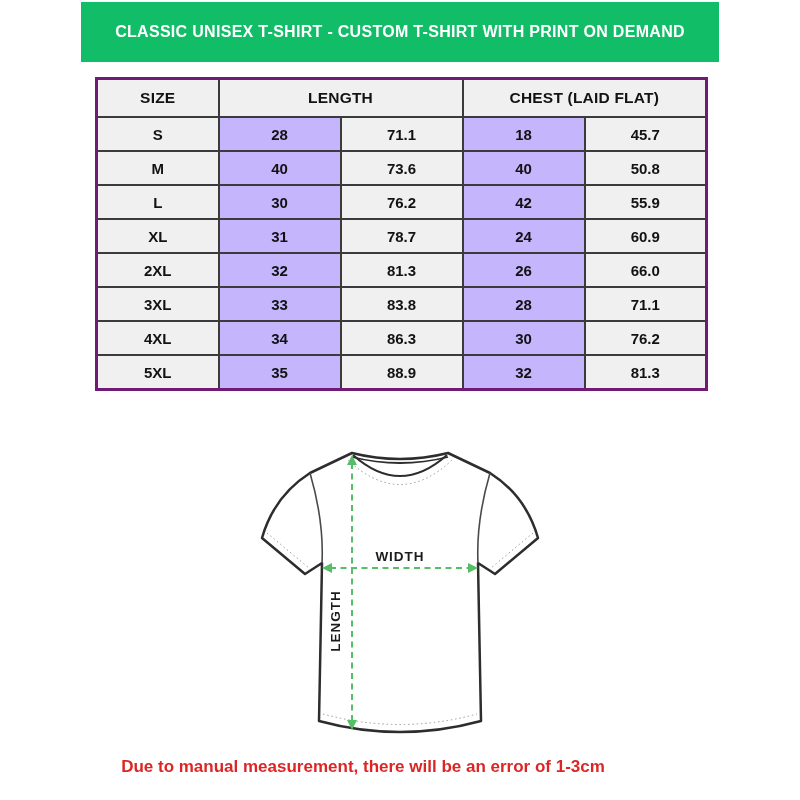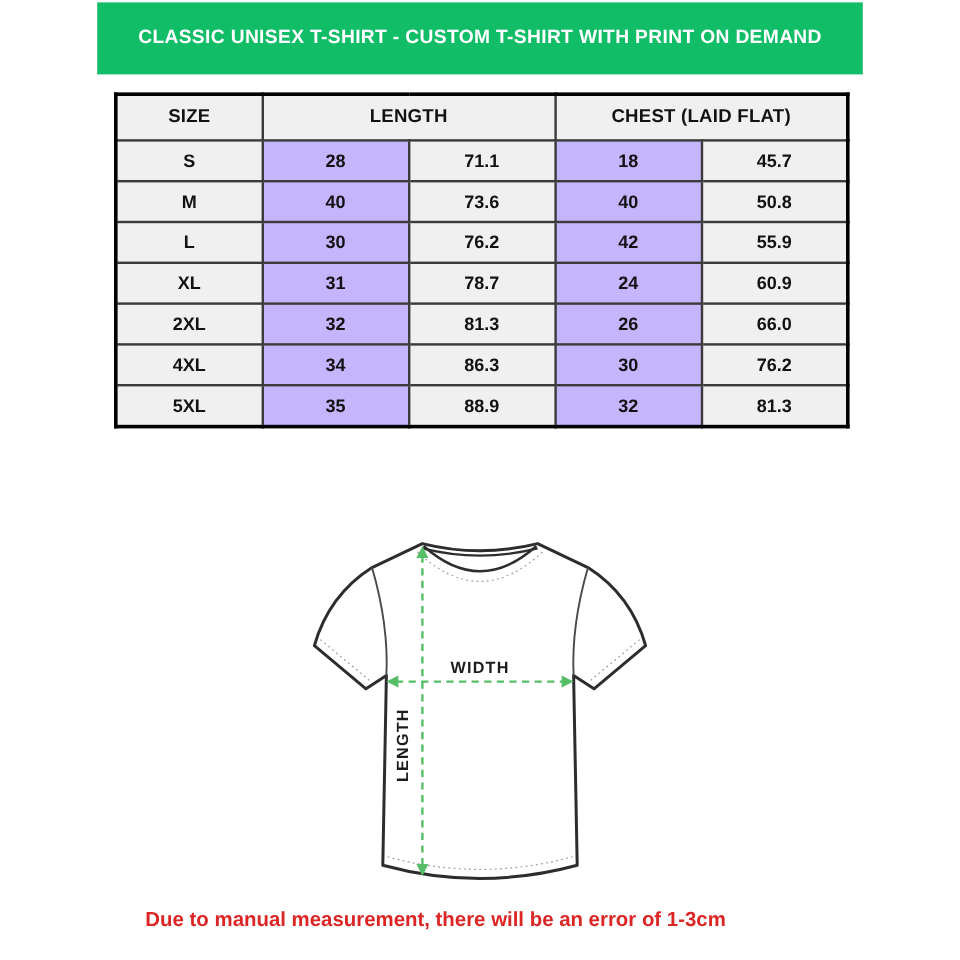--- a/index.html
+++ b/index.html
@@ -19,21 +19,21 @@
     background:var(--green);
     display:flex;align-items:center;justify-content:center;
   }
   .banner span{
     color:#ffffff;font-weight:bold;font-size:16px;letter-spacing:.3px;
     white-space:nowrap;
   }
   table.size-table{
     position:absolute;left:95px;top:77px;width:610px;
     border-collapse:collapse;table-layout:fixed;
-    border:3px solid #000000;
+    border:3px solid #701a75;
   }
   table.size-table th, table.size-table td{
     border:2px solid #3b3b3b;text-align:center;vertical-align:middle;
     color:#121212;padding:0;
   }
   table.size-table thead th{
     height:36px;background:var(--shade);
     font-weight:bold;font-size:15.5px;letter-spacing:.2px;
   }
   table.size-table tbody td{
@@ -112,20 +112,27 @@
         <td class="shade">60.9</td>
       </tr>
       <tr>
         <td class="shade size">2XL</td>
         <td>32</td>
         <td class="shade">81.3</td>
         <td>26</td>
         <td class="shade">66.0</td>
       </tr>
       <tr>
+        <td class="shade size">3XL</td>
+        <td>33</td>
+        <td class="shade">83.8</td>
+        <td>28</td>
+        <td class="shade">71.1</td>
+      </tr>
+      <tr>
         <td class="shade size">4XL</td>
         <td>34</td>
         <td class="shade">86.3</td>
         <td>30</td>
         <td class="shade">76.2</td>
       </tr>
       <tr>
         <td class="shade size">5XL</td>
         <td>35</td>
         <td class="shade">88.9</td>

